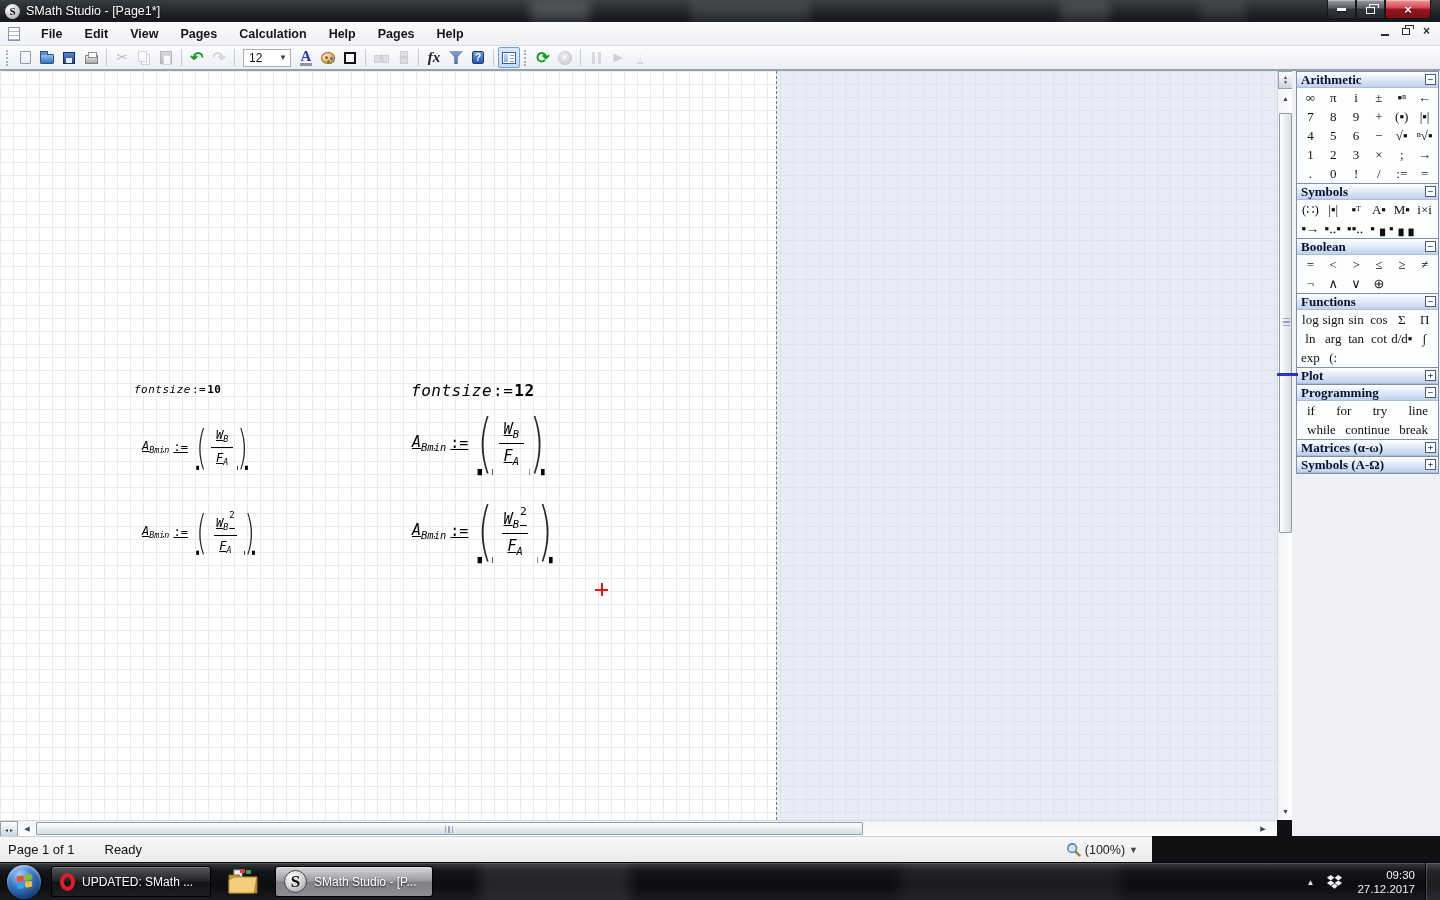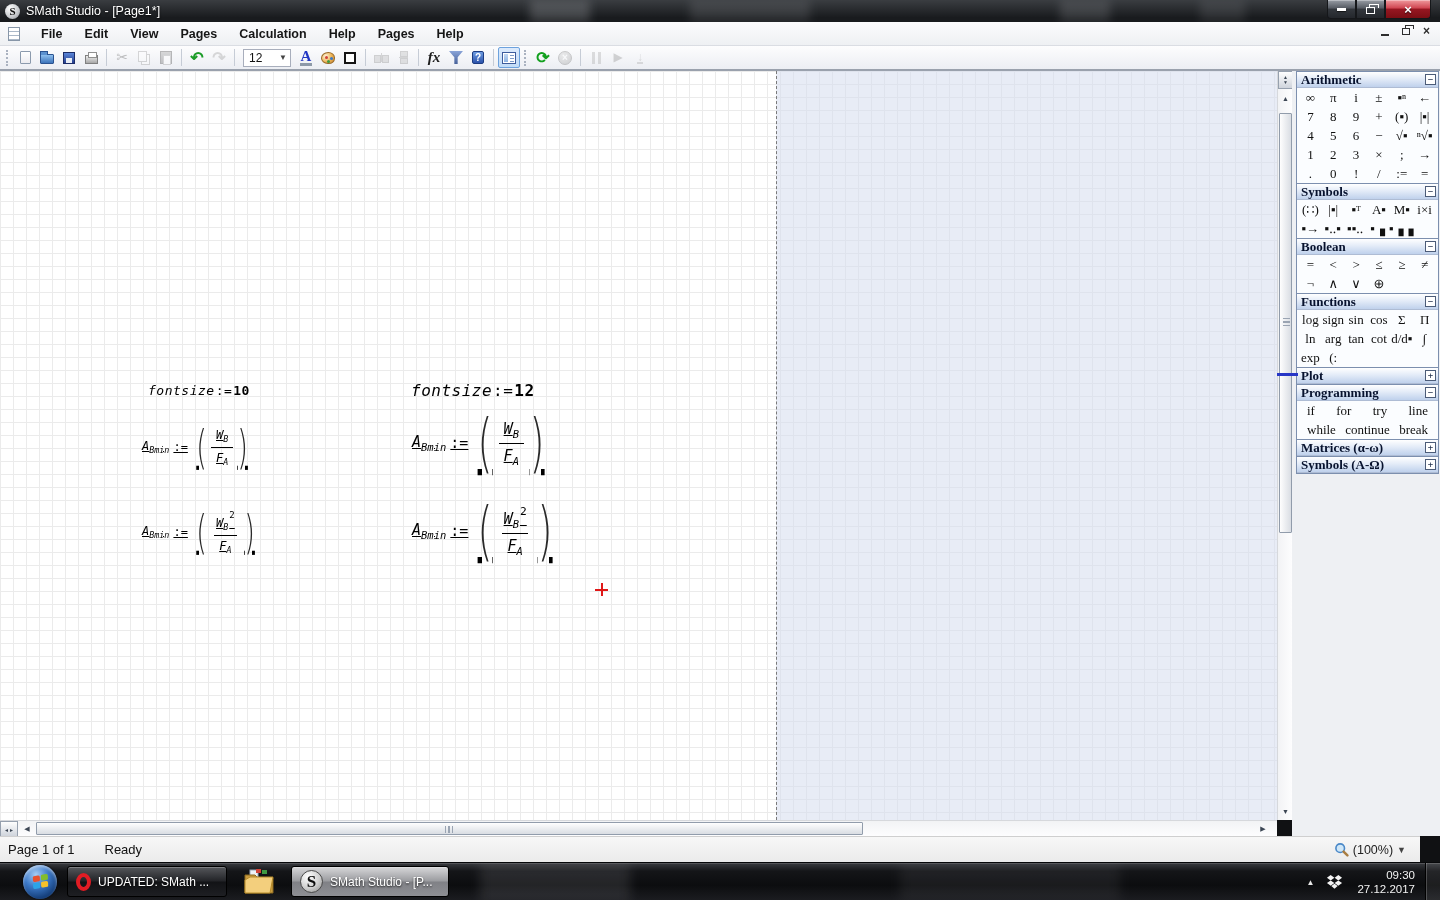--- a/index.html
+++ b/index.html
@@ -164,32 +164,32 @@
     background:linear-gradient(180deg,#ffffff,#e4ecf8 45%,#bfd1ec); border-bottom:1px solid #aebcd4; }
   .ptitle { font-family:"Liberation Serif",serif; font-weight:bold; font-size:13px; color:#07122e; line-height:14px; }
   .pcol { width:11px; height:11px; border:1px solid #4c5c78; background:#fff; font-size:9px; line-height:9px;
     text-align:center; color:#22304c; font-family:"DejaVu Sans Mono",monospace; }
   .prow { display:grid; grid-template-columns:repeat(6,1fr); align-items:center; padding:1px 2px; }
   .prow.flex4 { display:flex; justify-content:space-between; padding:1px 10px; }
   .pitem { font-family:"Liberation Serif",serif; font-size:13px; color:#101010; text-align:center;
     line-height:17px; white-space:nowrap; cursor:default; }
 
   
-  .statusbar { position:absolute; left:0; top:836px; width:1420px; height:26px;
+  .statusbar { position:absolute; left:0; top:836px; width:1152px; height:26px;
     background:linear-gradient(#f7f7f7,#ebebeb); border-top:1px solid #cfcfcf;
     display:flex; align-items:center; font-size:13px; color:#111; }
   .sb-page { margin-left:8px; } .sb-ready { margin-left:30px; }
   .zoomctl { position:absolute; right:14px; display:flex; align-items:center; gap:4px; font-size:12.5px; color:#222; }
   .zcaret { font-size:9px; color:#444; }
 
   
   .taskbar { position:absolute; left:0; top:862px; width:1440px; height:38px;
     background:linear-gradient(180deg,#3a3c40 0%,#141518 22%,#0c0d0f 60%,#1b1c20 100%);
     border-top:1px solid #07080a; box-shadow:inset 0 1px 0 rgba(255,255,255,.14);
-    display:flex; align-items:center; overflow:hidden;padding-left:16px; }
+    display:flex; align-items:center; overflow:hidden; }
   .tblob { position:absolute; top:0; height:38px; background:rgba(190,193,200,0.13); filter:blur(6px); }
   .orb { position:relative; width:34px; height:34px; margin:0 10px 0 7px; border-radius:50%;
     background:radial-gradient(circle at 38% 28%,#a6cdf4 0%,#3d7ac9 38%,#17427f 72%,#0a2450 100%);
     box-shadow:inset 0 2px 3px rgba(255,255,255,.55), 0 0 3px rgba(0,0,0,.8);
     display:flex; align-items:center; justify-content:center; }
   .flag { display:grid; grid-template-columns:7px 7px; gap:1px; transform:skewY(-8deg) rotate(-2deg); }
   .flag span { width:7px; height:6px; border-radius:1px 2px 1px 2px; }
   .fl1{background:#e8512e;} .fl2{background:#83bd2c;} .fl3{background:#2ba4e8;} .fl4{background:#f6c12a;}
   .task { height:31px; border-radius:3px; border:1px solid #000; display:flex; align-items:center;
     padding:0 8px; margin-right:10px; box-shadow:inset 0 1px 0 rgba(255,255,255,.25); }
@@ -337,21 +337,21 @@
         <span class="ch ch-play">▶</span>
       </span>
       <span class="tbtn disabled">
         <span class="ic-step">↓</span>
       </span>
     </div>
 
   <div class="workspace">
     <div class="page-margin"></div>
 
-    <div class="flabel" style="left:148px;top:312px;font-size:13px">
+    <div class="flabel" style="left:134px;top:312px;font-size:11px">
       <i>fontsize</i><span class="op2">:=</span><span class="val">10</span>
     </div>
 
     <div class="fm sz-s" style="left:142px;top:350px;height:52px">
       <span class="lhs"><i>A</i><sub>Bmin</sub></span>
       <span class="op">:=</span>
       <span class="par">(</span>
       <span class="frac">
         <span class="num"><i>W</i><sub>B</sub></span>
         <span class="den"><i>F</i><sub>A</sub></span>

